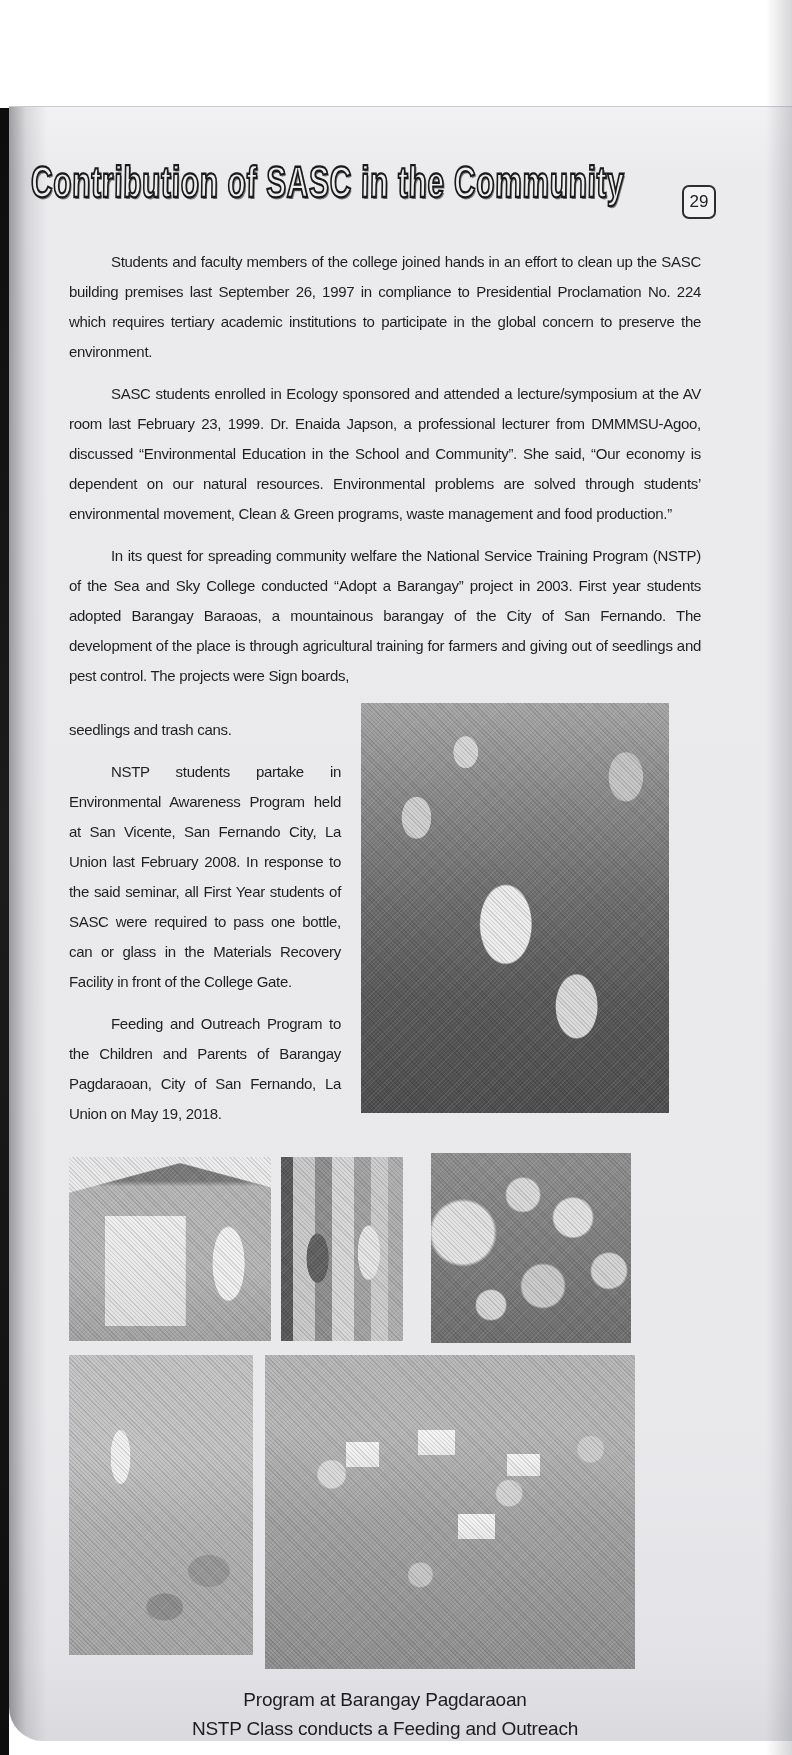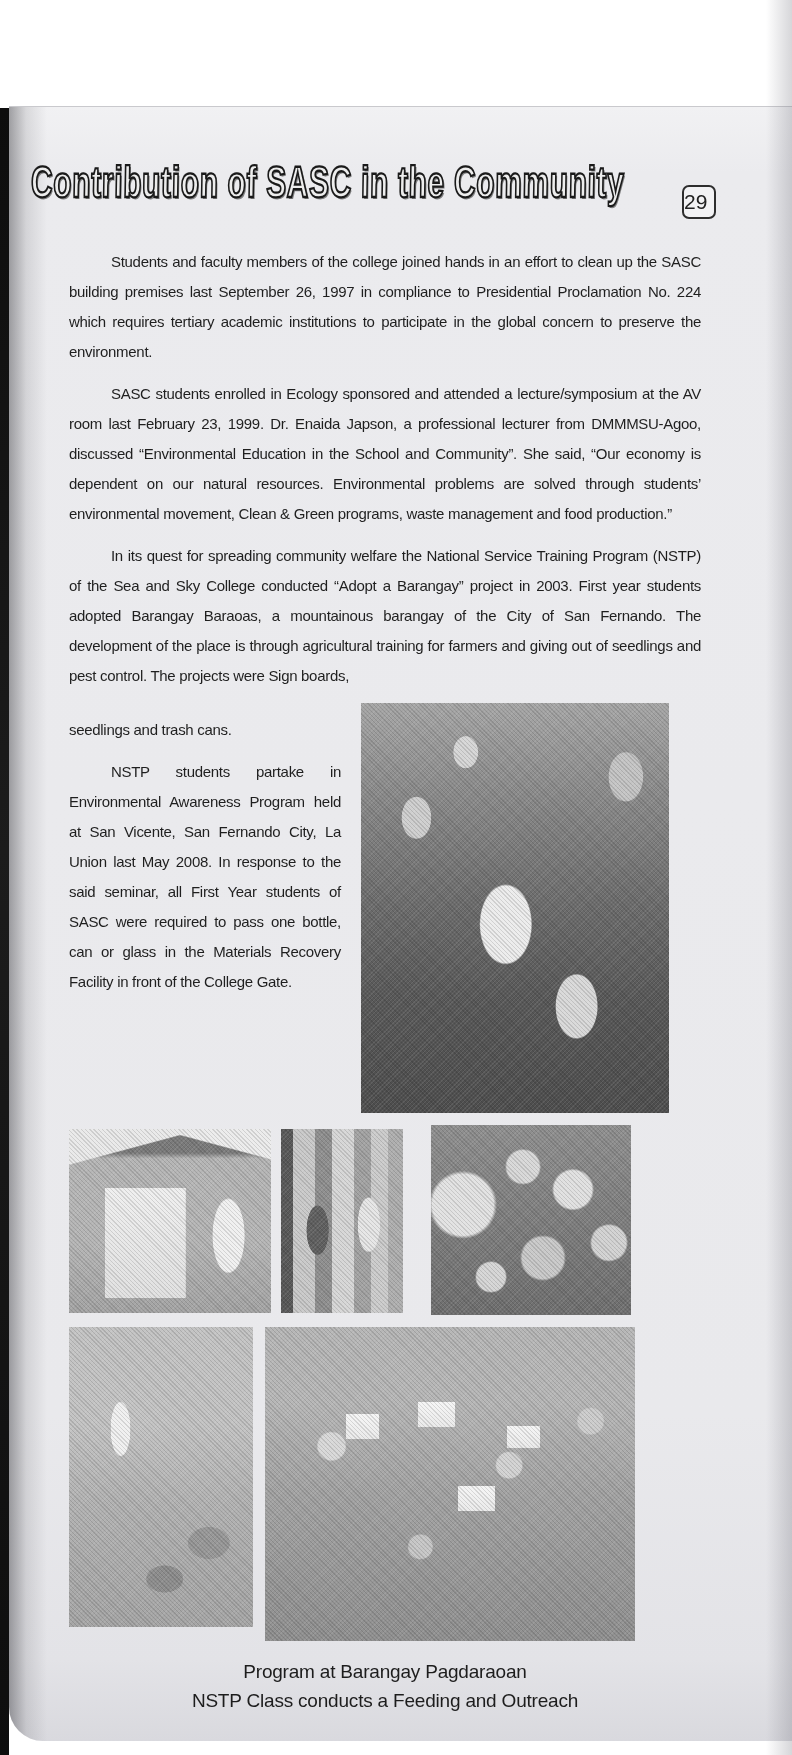--- a/index.html
+++ b/index.html
@@ -38,22 +38,22 @@
     display:inline-block;white-space:nowrap;
     transform:scaleX(.68) skewX(-1.5deg);transform-origin:left center;
     font-size:44px;font-weight:bold;letter-spacing:1px;
     color:#ededed;
     -webkit-text-stroke:2.3px #1a1a1a;
     text-shadow:2px 2px 0 rgba(40,40,40,.55), -1px -1px 0 rgba(40,40,40,.25);
   }
   .page-num{
     position:absolute;top:78px;right:76px;width:30px;height:30px;
     border:2px solid #2e2e2e;border-radius:7px;background:#f2f2f4;
-    display:flex;align-items:center;justify-content:flex-start;
-    font-size:21px;color:#222;
+    display:flex;align-items:center;justify-content:center;
+    font-size:17px;color:#222;
   }
 
   
   .body-text{font-size:15px;line-height:30px;letter-spacing:-0.3px;color:#1f1f1f;text-align:justify;}
   .para{margin:12px;text-indent:42px;}
   .no-indent{text-indent:0;}
   .main-text{margin-top:24px;width:656px;}
 
   .two-col{display:flex;align-items:flex-start;}
   .left-col{width:296px;flex:none;}
@@ -153,21 +153,22 @@
 
       <div class="main-text body-text">
         <p class="para">Students and faculty members of the college joined hands in an effort to clean up the SASC building premises last September 26, 1997 in compliance to Presidential Proclamation  No. 224 which requires tertiary academic institutions to participate in the global concern to preserve the environment.</p>
         <p class="para">SASC students enrolled in Ecology sponsored and attended a lecture/symposium at the AV room last February 23, 1999. Dr. Enaida Japson, a professional lecturer from DMMMSU-Agoo, discussed “Environmental Education in the School and Community”. She said, “Our economy is dependent on our natural resources. Environmental problems are solved through students’ environmental movement, Clean &amp; Green programs, waste management and food production.”</p>
         <p class="para">In its quest for spreading community welfare the National Service Training Program (NSTP) of the Sea and Sky College conducted “Adopt a Barangay” project in 2003.  First year students adopted Barangay Baraoas, a mountainous barangay of the City of San Fernando. The development of the place is through agricultural training for farmers and giving out of seedlings and pest control. The projects were Sign boards,</p>
       </div>
 
       <div class="two-col">
         <div class="left-col body-text">
           <p class="para no-indent">seedlings and trash cans.</p>
-          <p class="para">NSTP students partake in Environmental Awareness Program held at San Vicente, San Fernando City, La Union last May 2008. In response to the said seminar, all First Year students of SASC were required to pass one bottle, can or glass in the Materials Recovery Facility in front of the College Gate.</p>
+          <p class="para">NSTP students partake in Environmental Awareness Program held at San Vicente, San Fernando City, La Union last February 2008. In response to the said seminar, all First Year students of SASC were required to pass one bottle, can or glass in the Materials Recovery Facility in front of the College Gate.</p>
+          <p class="para">Feeding and Outreach Program to the Children and Parents of Barangay Pagdaraoan, City of San Fernando, La Union on  May 19, 2018.</p>
         </div>
         <div class="photo-col">
           <div class="photo photo-cleanup"></div>
         </div>
       </div>
 
       <div class="photo-grid">
         <div class="photo photo-banner ph-a"></div>
         <div class="photo photo-hallway ph-b"></div>
         <div class="photo photo-selfie ph-c"></div>

